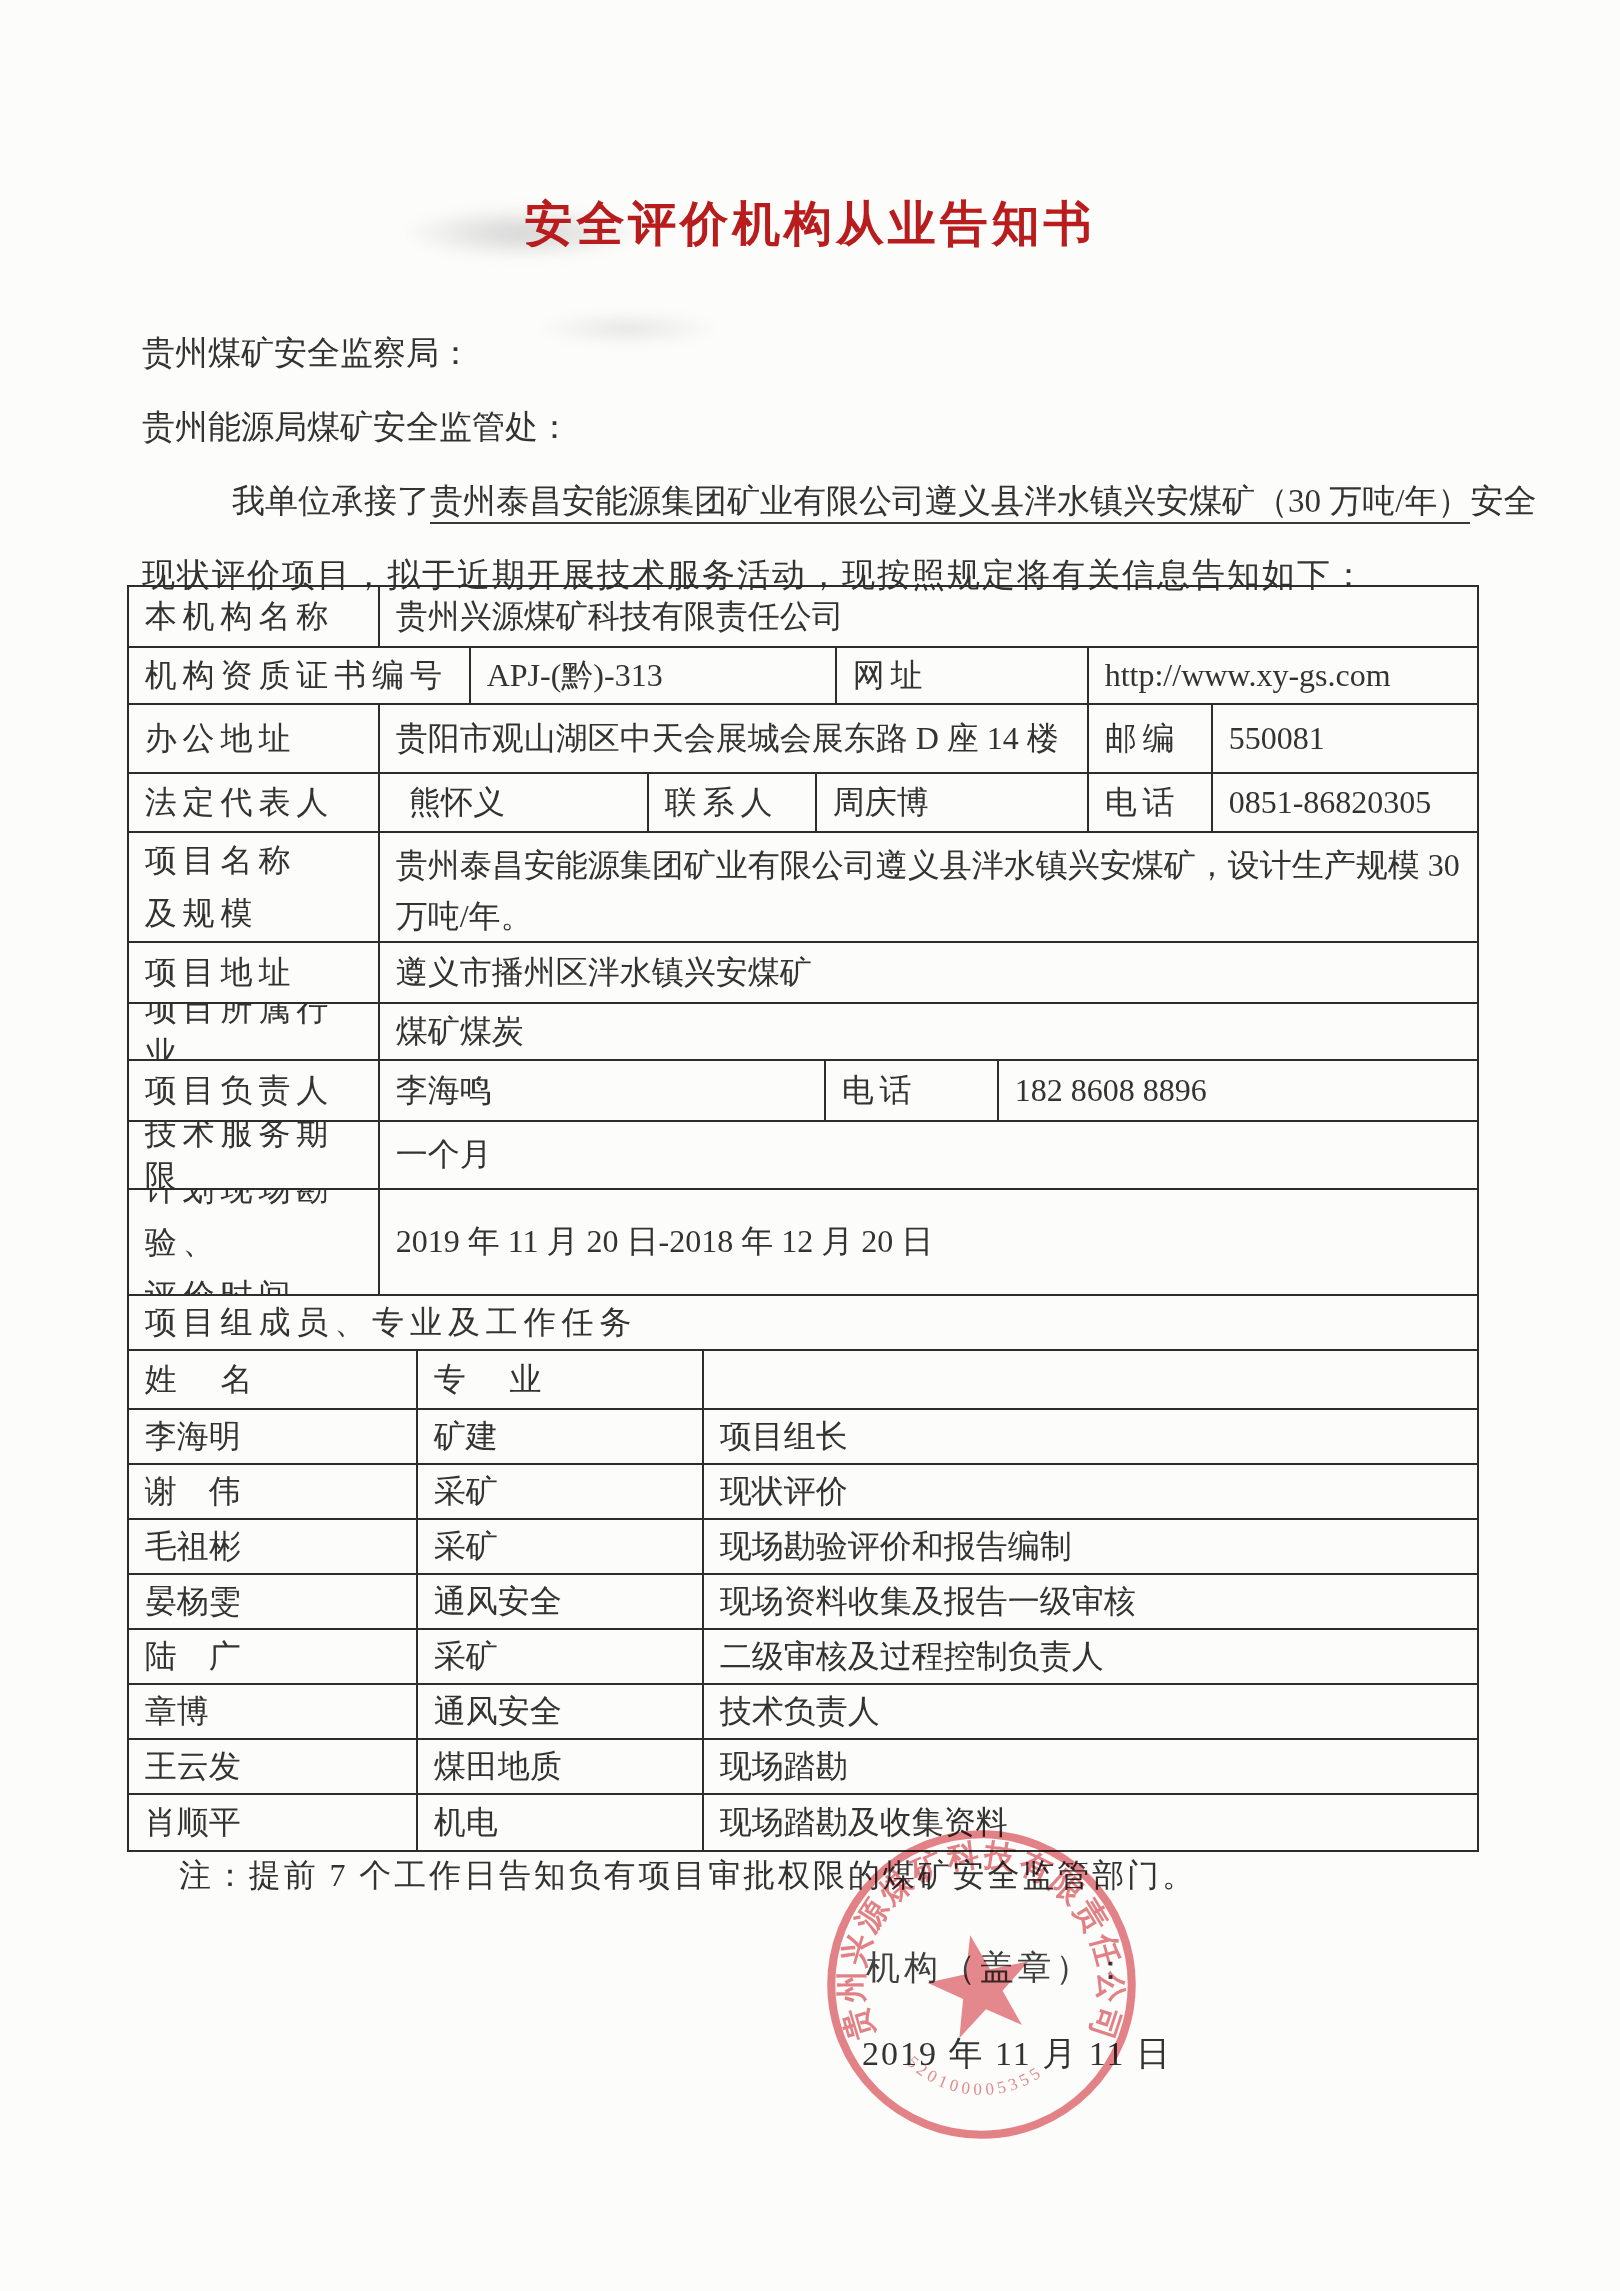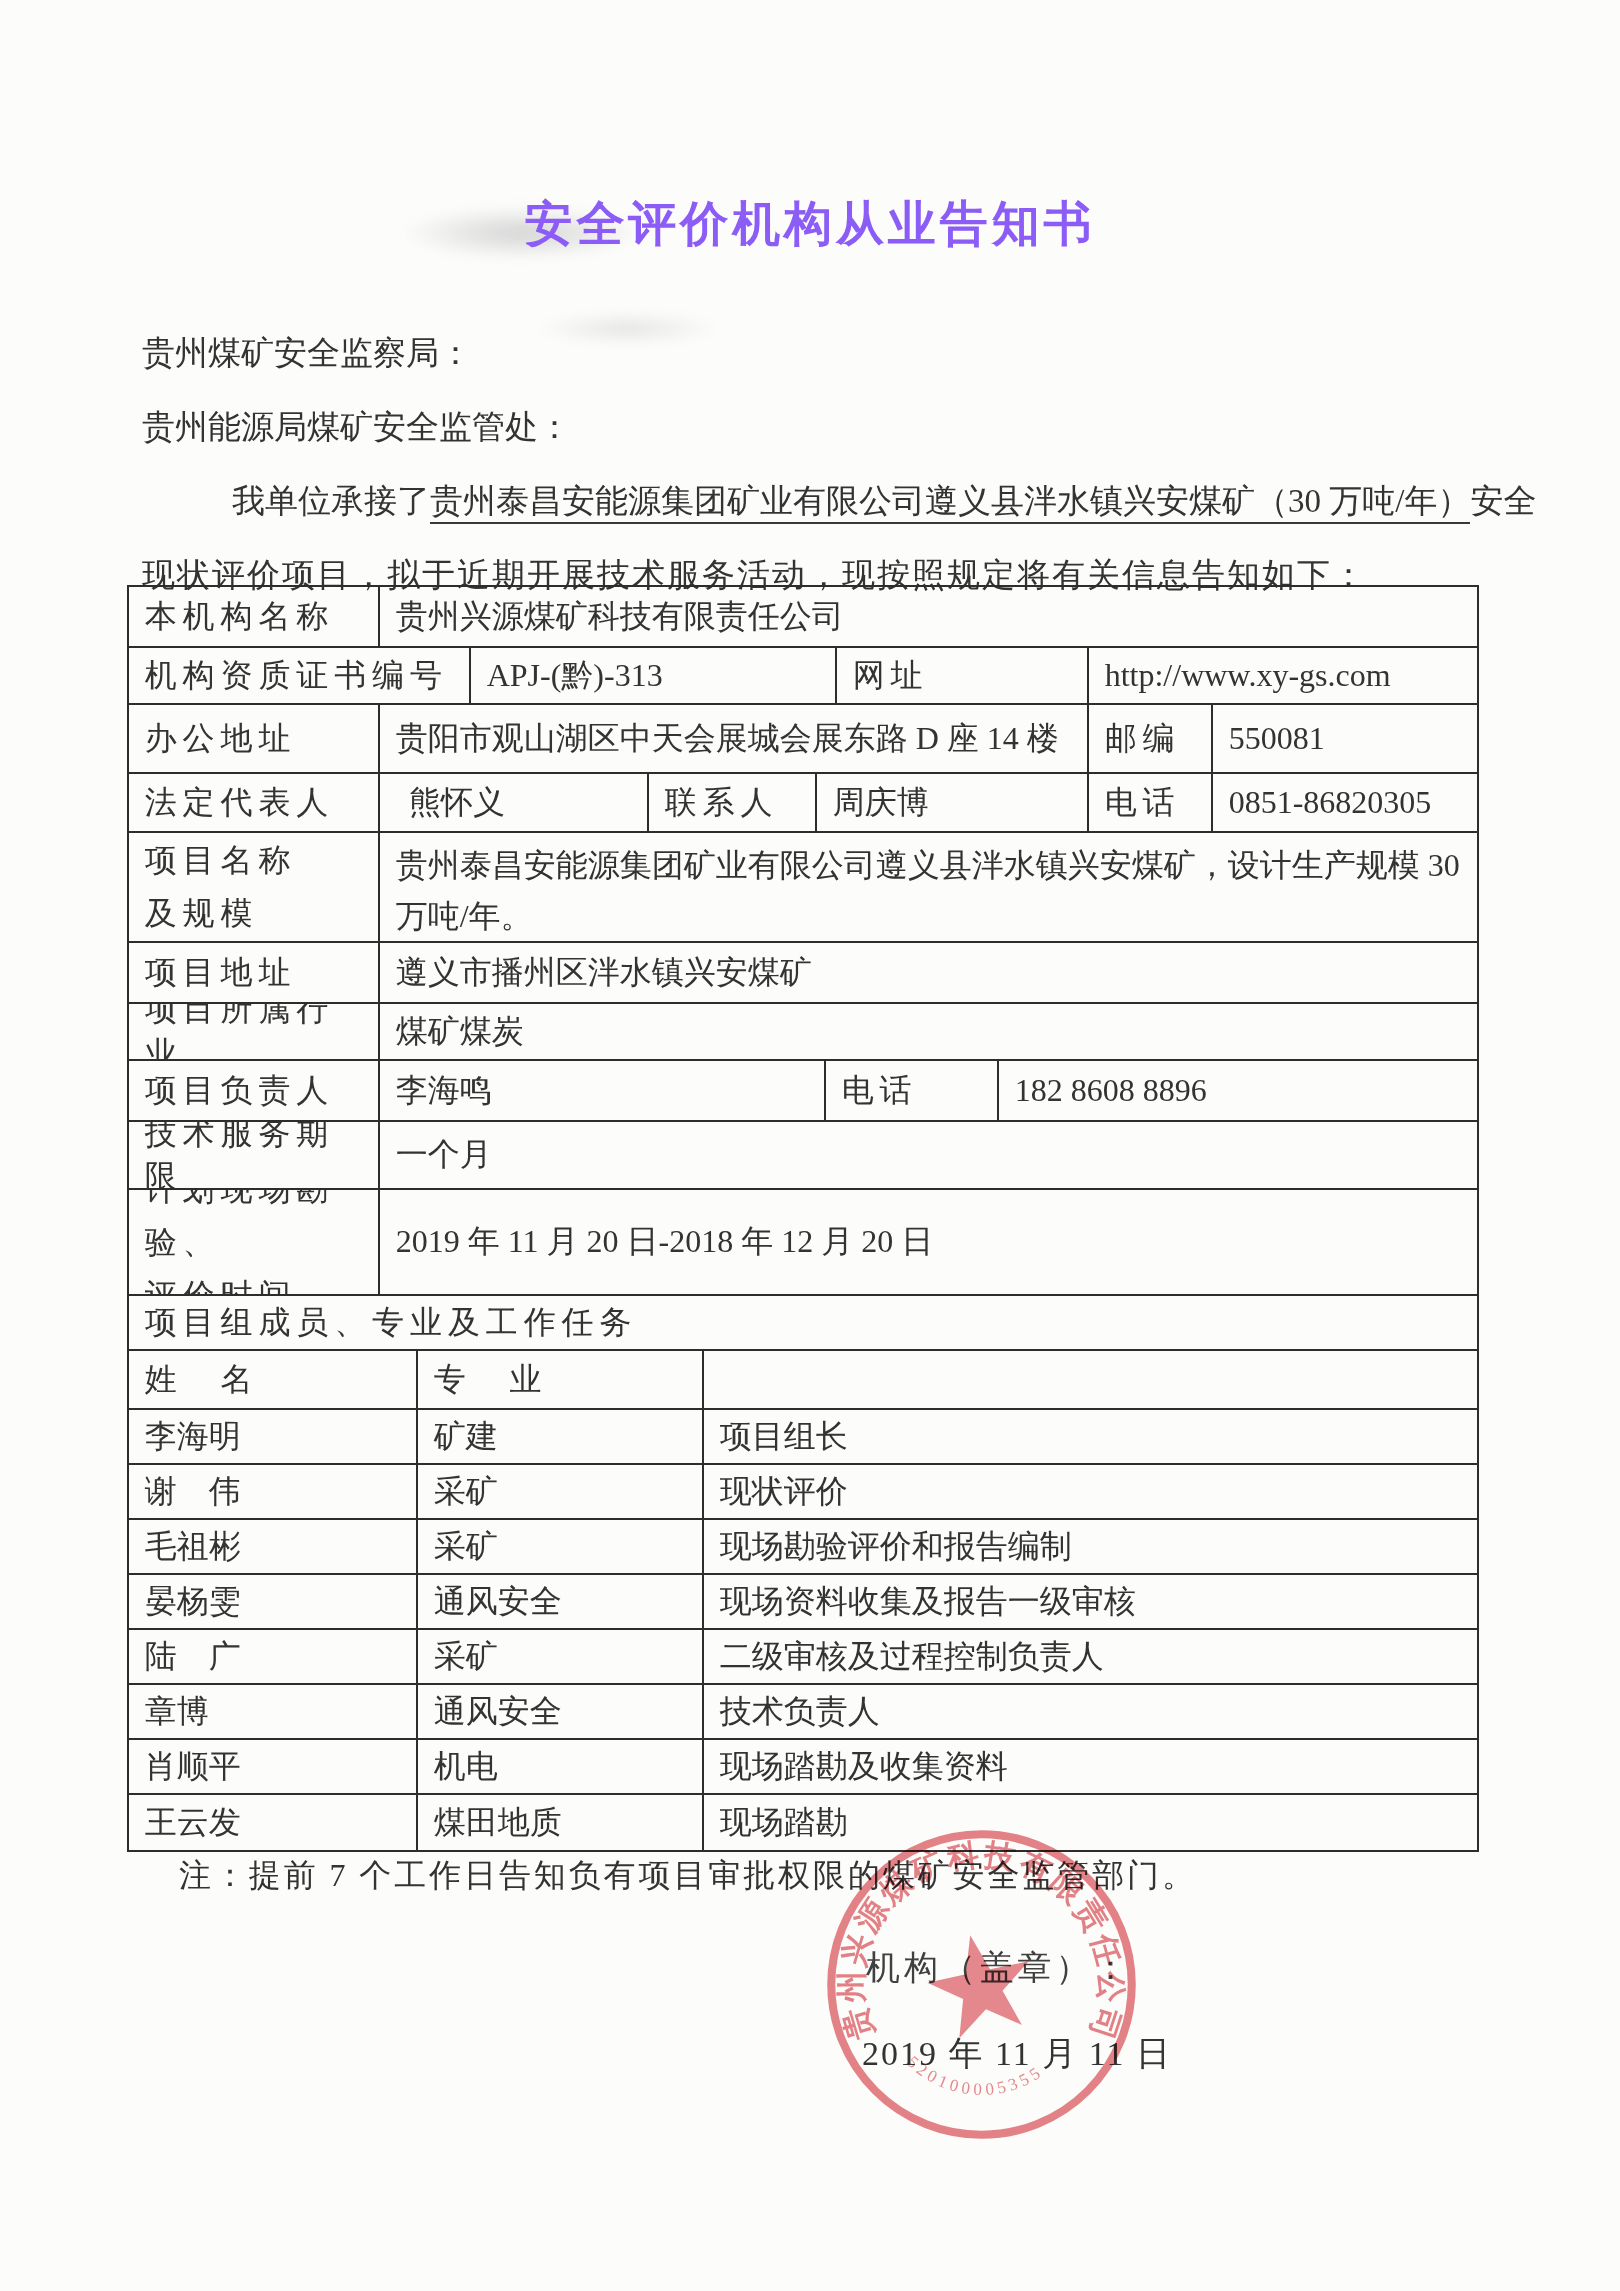--- a/index.html
+++ b/index.html
@@ -12,21 +12,21 @@
     overflow:hidden;
   }
   .smudge {
     position:absolute; pointer-events:none;
     background:radial-gradient(ellipse at center, rgba(130,130,130,.32), rgba(130,130,130,0) 70%);
     filter:blur(5.9px);
   }
   .doc-title {
     position:absolute; top:192px; left:0; width:1620px;
     text-align:center;
-    font-size:48px; font-weight:bold; letter-spacing:3.9px; color:#8b5cf6;
+    font-size:48px; font-weight:bold; letter-spacing:3.9px; color:#b91c1c;
   }
   .bodytext { position:absolute; left:142px; top:316px; width:1394px; font-size:33px; color:#333; }
   .line { line-height:74px; white-space:nowrap; }
   .indent { display:inline-block; width:90px; }
   .uline { border-bottom:2.9px solid #383838; padding-bottom:2.9px; }
   .tbl {
     position:absolute; left:127px; top:585px; width:1352px;
     border:2.9px solid #2d2d2d;
     font-size:32px; color:#333;
   }
@@ -172,28 +172,28 @@
     <div class="c" style="width:289px;">陆　广</div>
     <div class="c" style="width:286px;">采矿</div>
     <div class="c grow">二级审核及过程控制负责人</div>
   </div>
   <div class="trow" style="height:55px;">
     <div class="c" style="width:289px;">章博</div>
     <div class="c" style="width:286px;">通风安全</div>
     <div class="c grow">技术负责人</div>
   </div>
   <div class="trow" style="height:55px;">
+    <div class="c" style="width:289px;">王云发</div>
+    <div class="c" style="width:286px;">煤田地质</div>
+    <div class="c grow">现场踏勘</div>
+  </div>
+  <div class="trow" style="height:55px;">
     <div class="c" style="width:289px;">肖顺平</div>
     <div class="c" style="width:286px;">机电</div>
     <div class="c grow">现场踏勘及收集资料</div>
-  </div>
-  <div class="trow" style="height:55px;">
-    <div class="c" style="width:289px;">王云发</div>
-    <div class="c" style="width:286px;">煤田地质</div>
-    <div class="c grow">现场踏勘</div>
   </div>
 
 </div>
 
 <div class="note">注：提前 7 个工作日告知负有项目审批权限的煤矿安全监管部门。</div>
 
 <div class="sig-label">机构（盖章）：</div>
 <div class="sig-date">2019 年 11 月 11 日</div>
 
 <svg class="stamp" viewBox="0 0 360 360">

